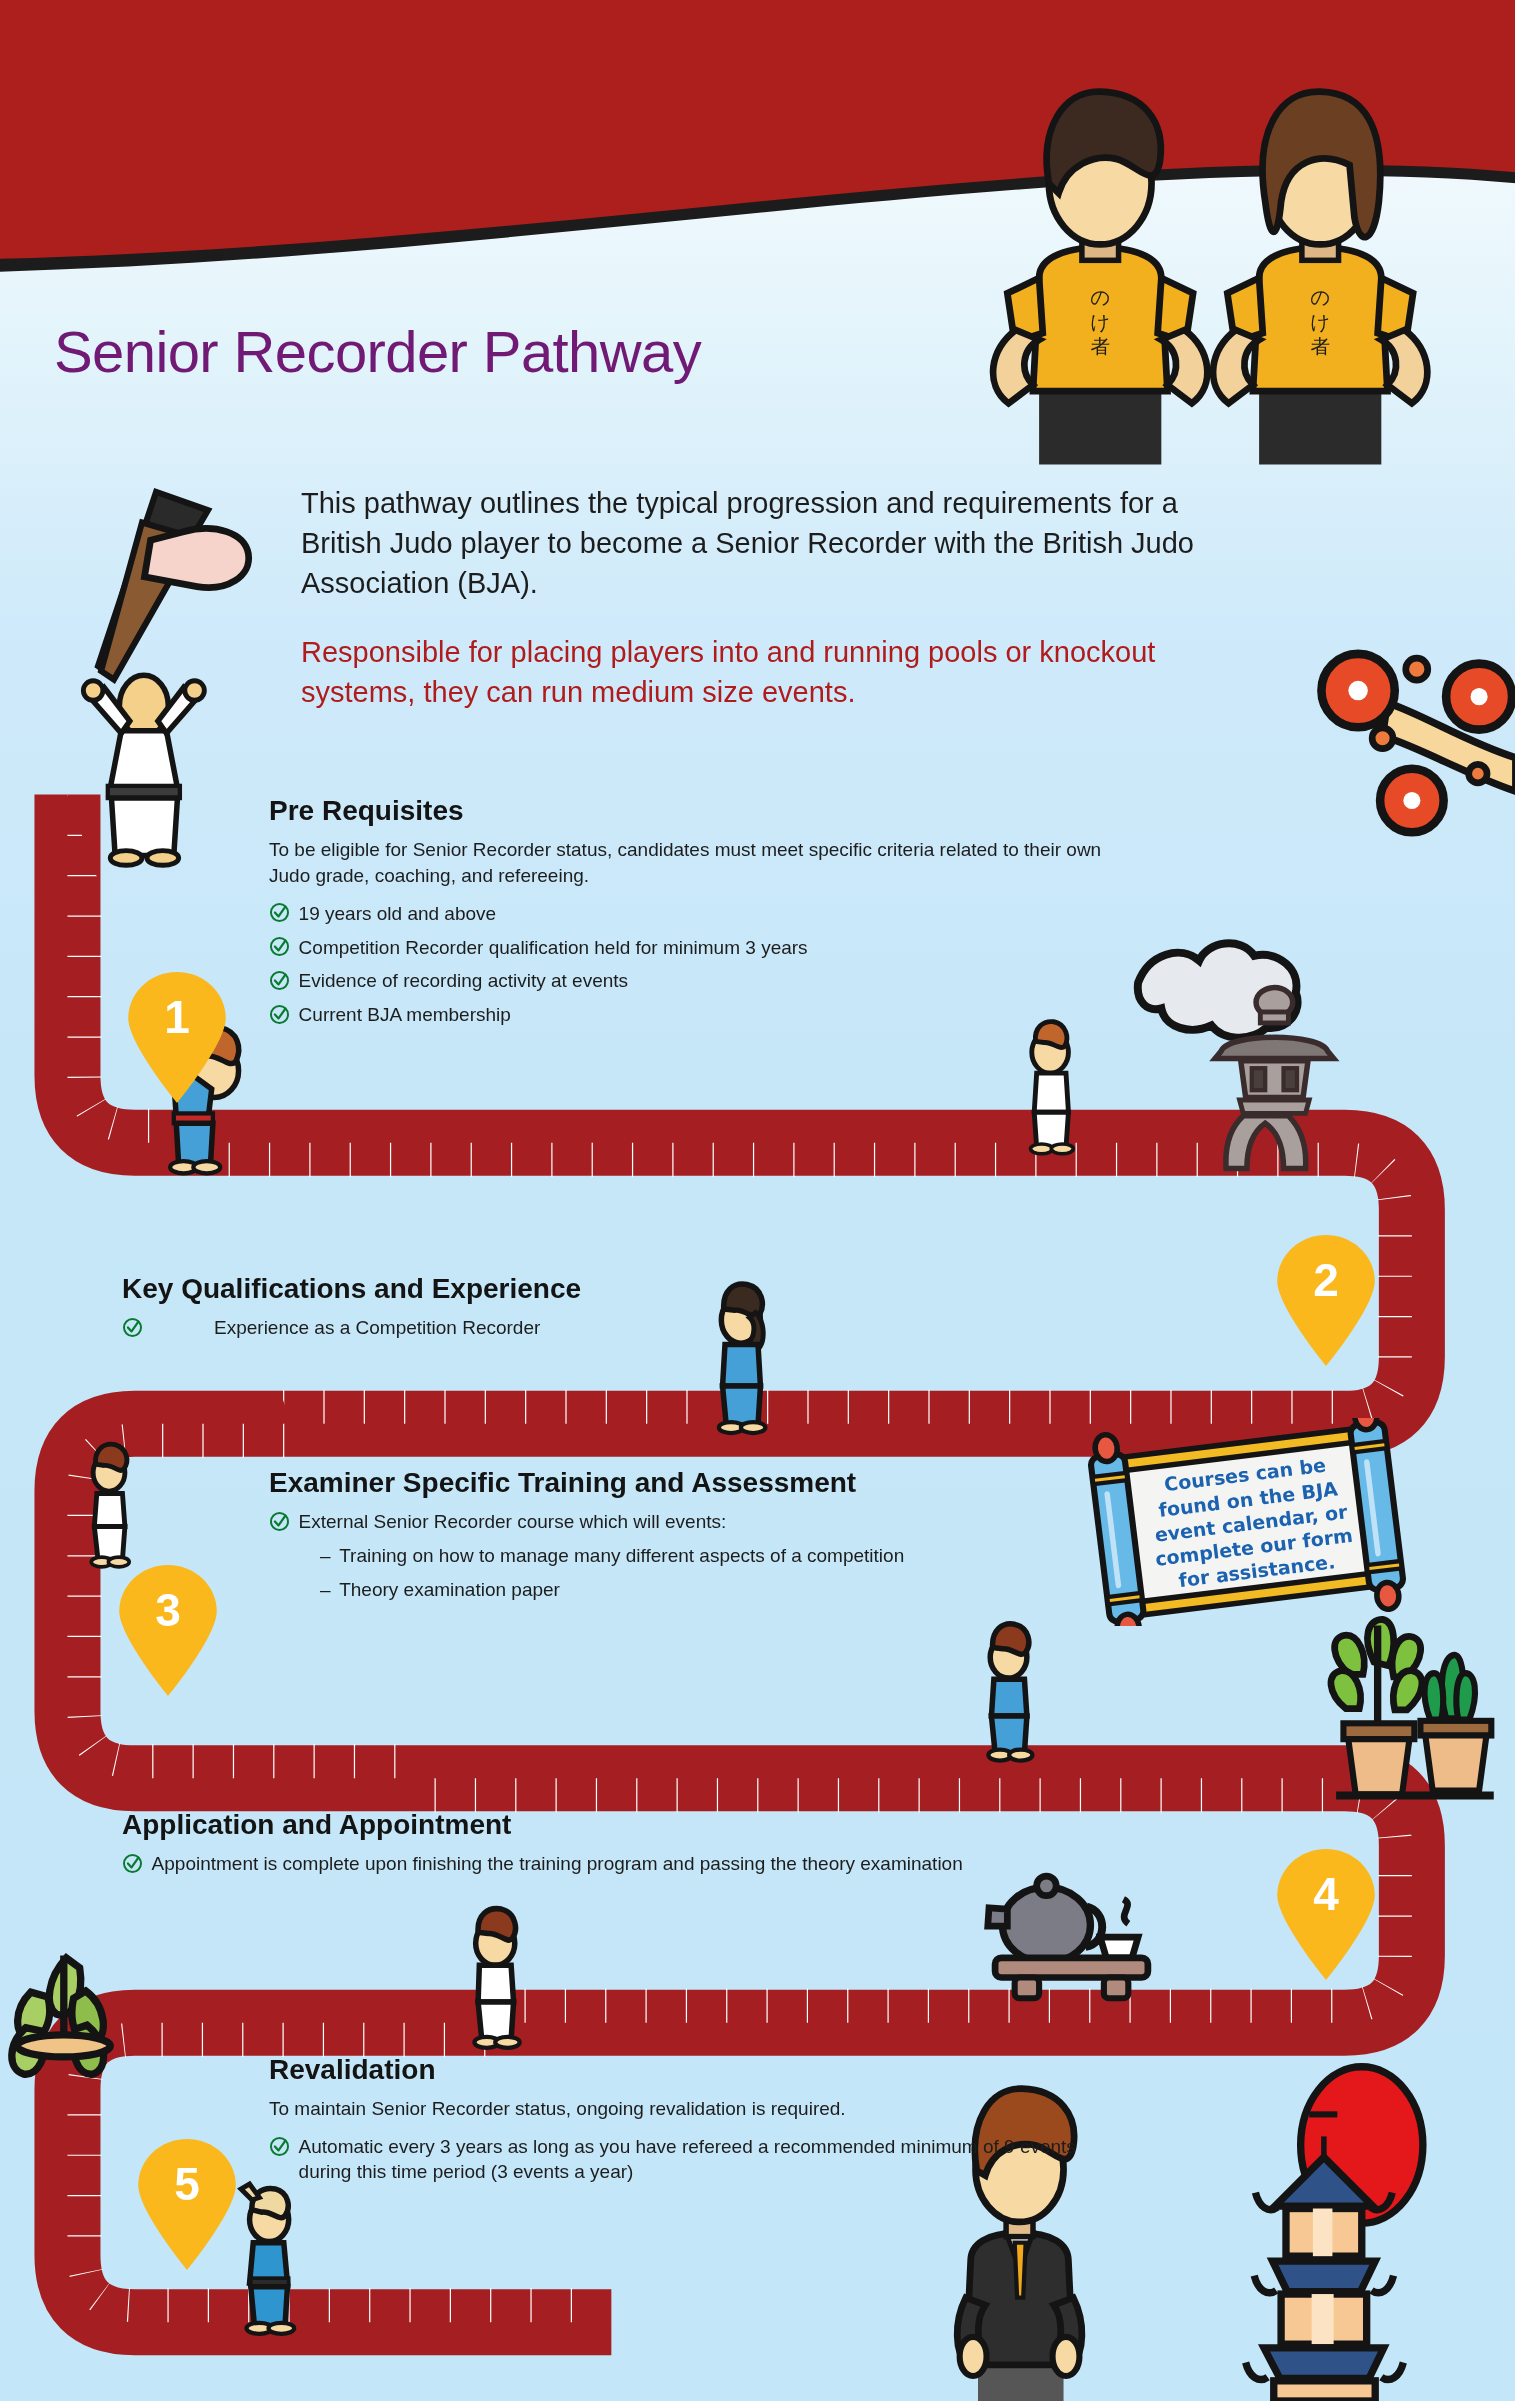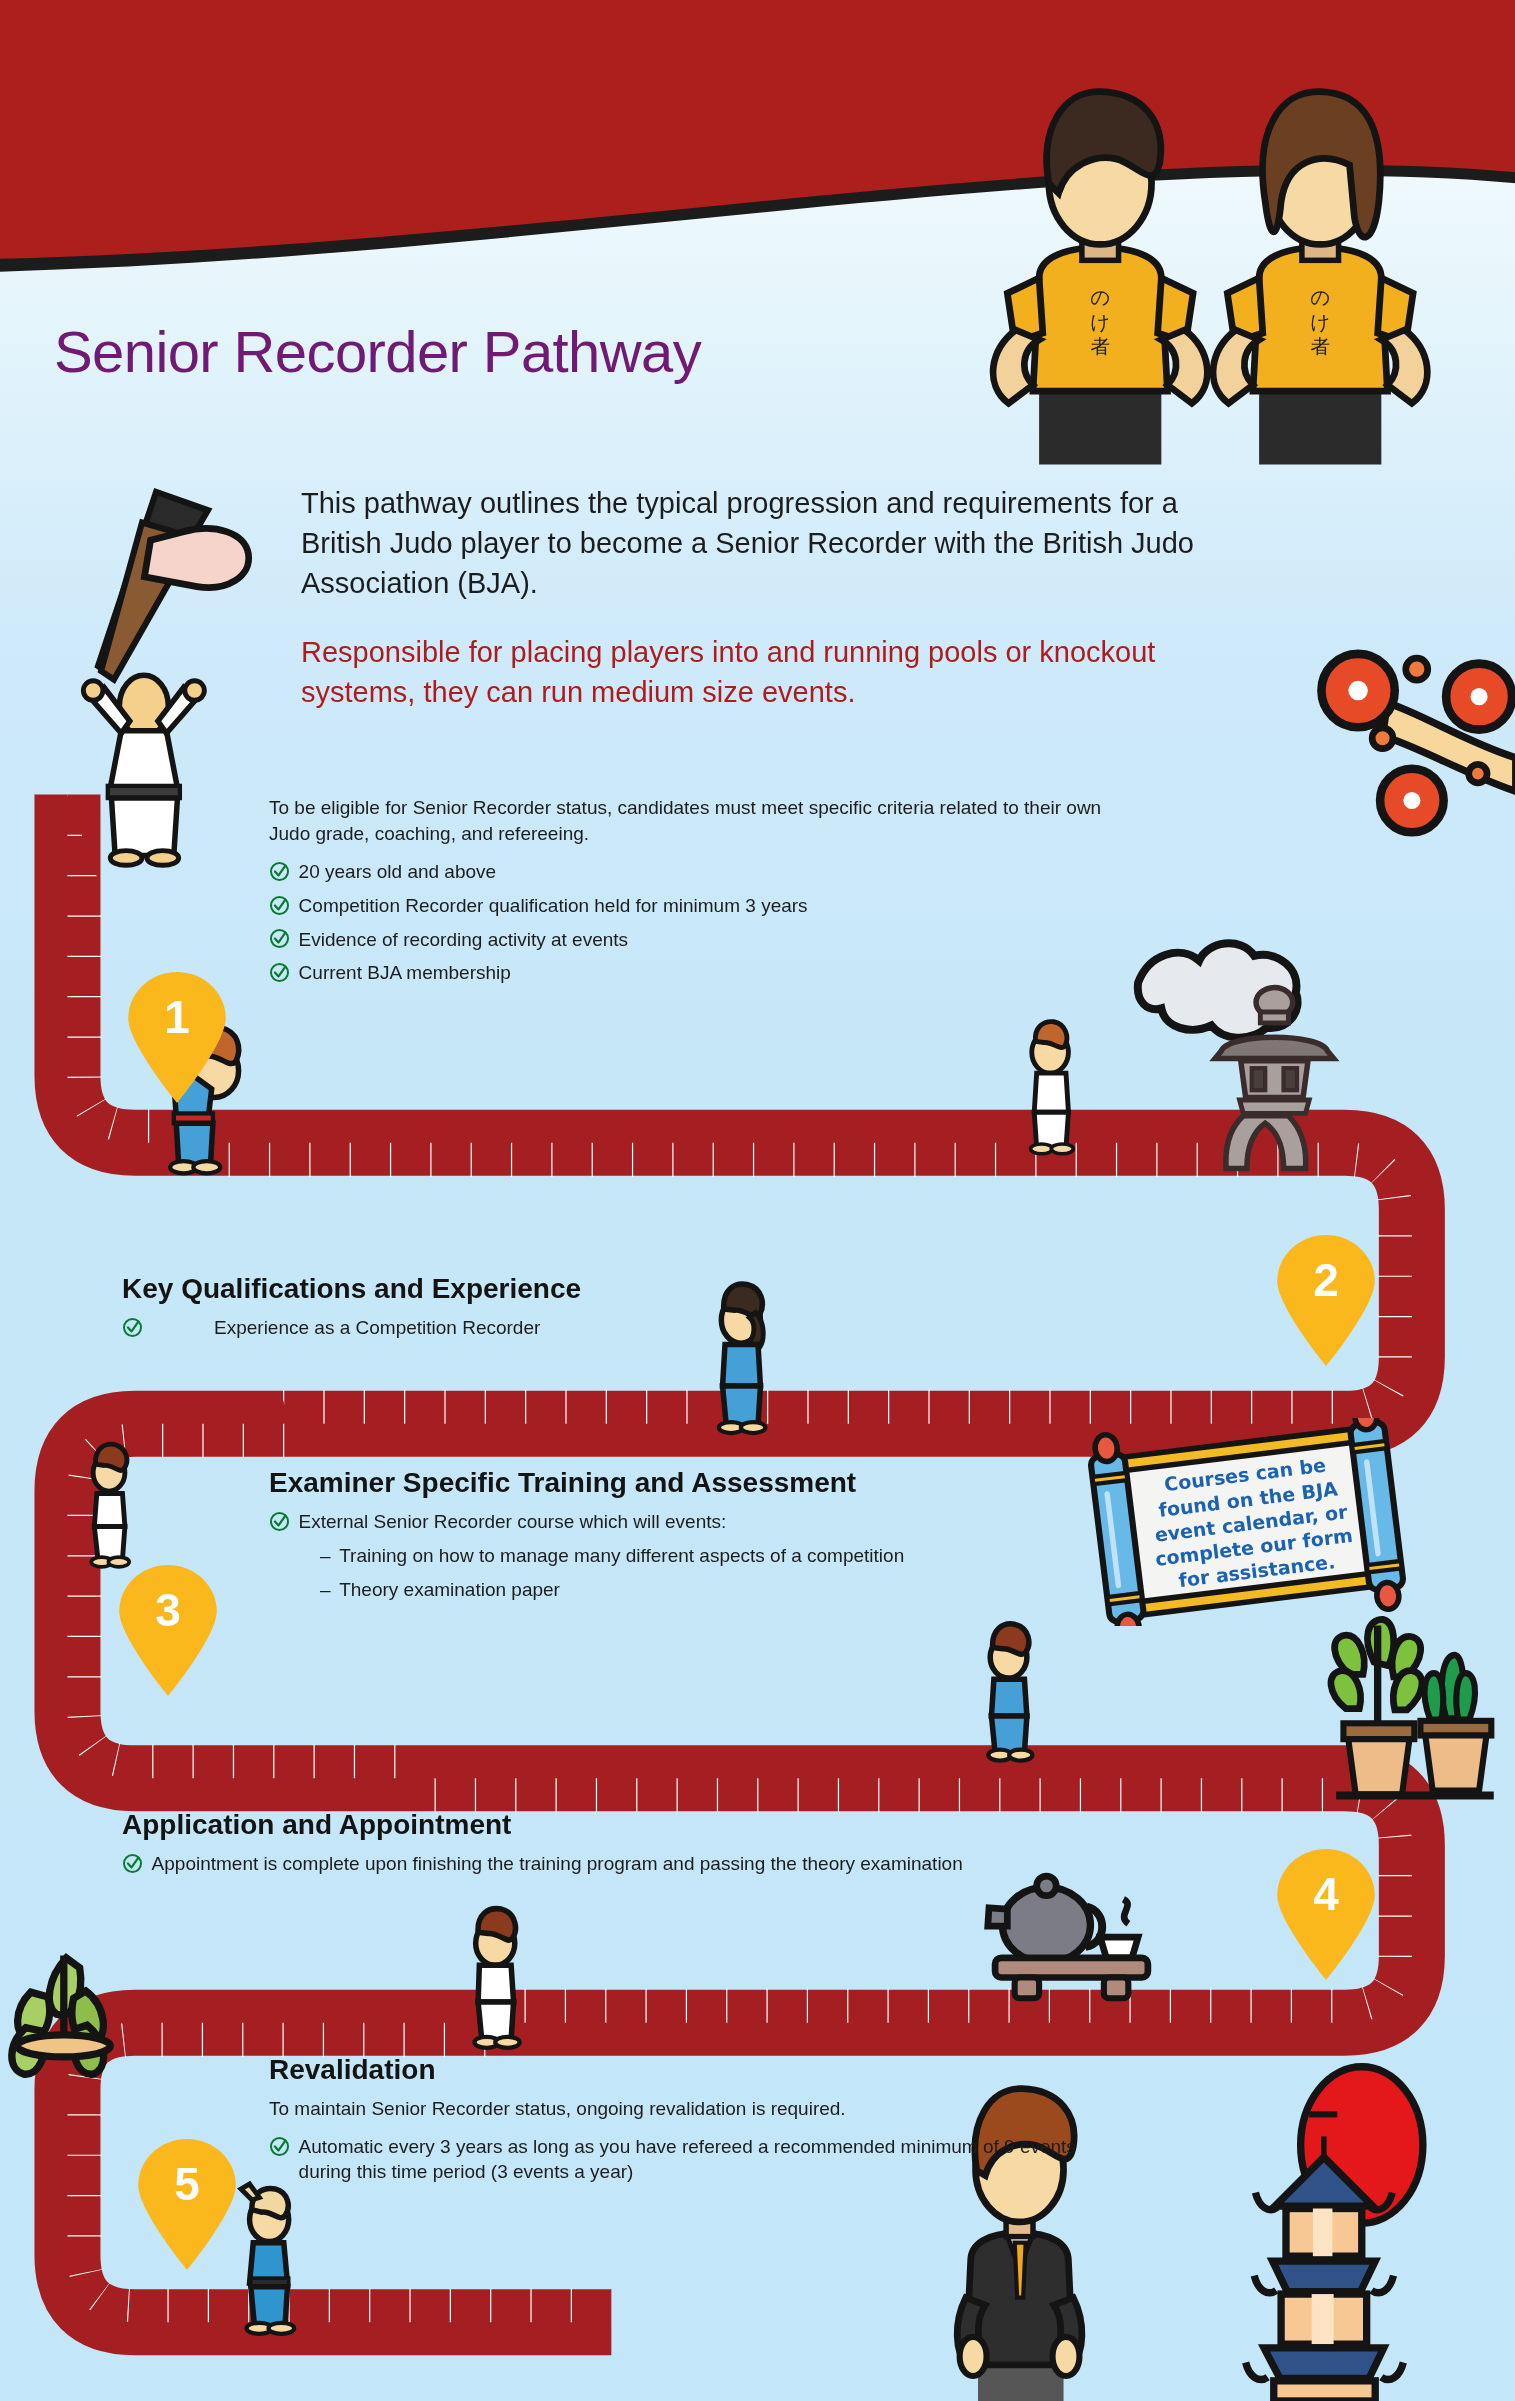--- a/index.html
+++ b/index.html
@@ -407,28 +407,29 @@
 </svg>
 
 <div id="page-title">Senior Recorder Pathway</div>
 
 <div id="intro-block">
   <p class="intro-p">This pathway outlines the typical progression and requirements for a British Judo player to become a Senior Recorder with the British Judo Association (BJA).</p>
   <p class="intro-red">Responsible for placing players into and running pools or knockout systems, they can run medium size events.</p>
 </div>
 
 <div class="section" id="sec-prereq">
+  <h2 class="sec-title">Pre Requisites</h2>
   <p class="sec-lead">To be eligible for Senior Recorder status, candidates must meet specific criteria related to their own Judo grade, coaching, and refereeing.</p>
 
   <div class="check-row">
     <svg class="check-icon" viewBox="0 0 32 32">
       <circle cx="16" cy="16" r="13" fill="none" stroke="#0a7a33" stroke-width="3"></circle>
       <path d="M9 16 L14.5 22 L25 7" fill="none" stroke="#0a7a33" stroke-width="3.4" stroke-linecap="round" stroke-linejoin="round"></path>
     </svg>
-    <span class="check-text">20 years old and above</span>
+    <span class="check-text">19 years old and above</span>
   </div>
   <div class="check-row">
     <svg class="check-icon" viewBox="0 0 32 32">
       <circle cx="16" cy="16" r="13" fill="none" stroke="#0a7a33" stroke-width="3"></circle>
       <path d="M9 16 L14.5 22 L25 7" fill="none" stroke="#0a7a33" stroke-width="3.4" stroke-linecap="round" stroke-linejoin="round"></path>
     </svg>
     <span class="check-text">Competition Recorder qualification held for minimum 3 years</span>
   </div>
   <div class="check-row">
     <svg class="check-icon" viewBox="0 0 32 32">

